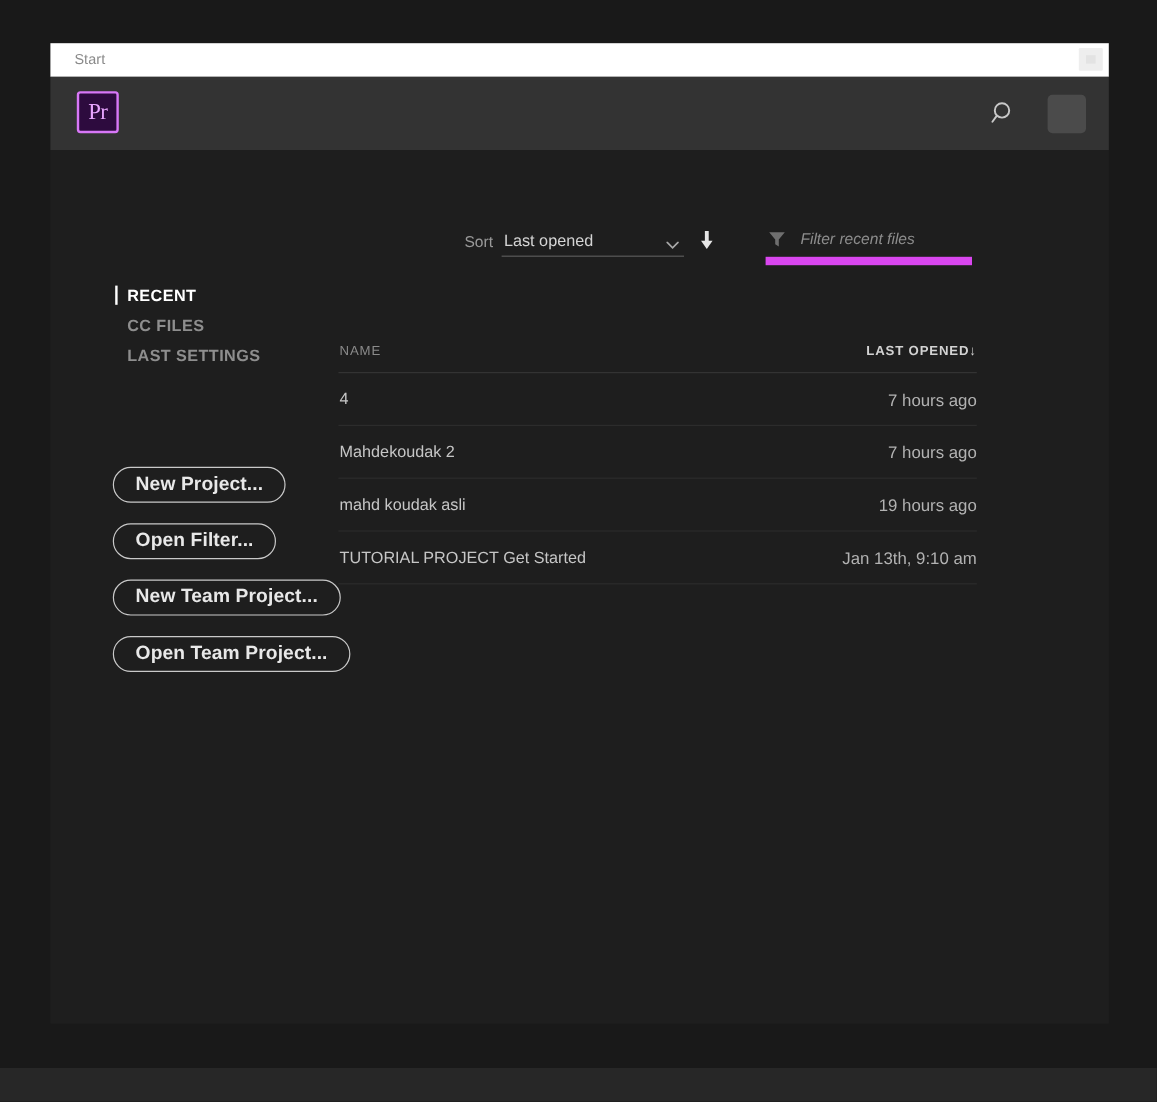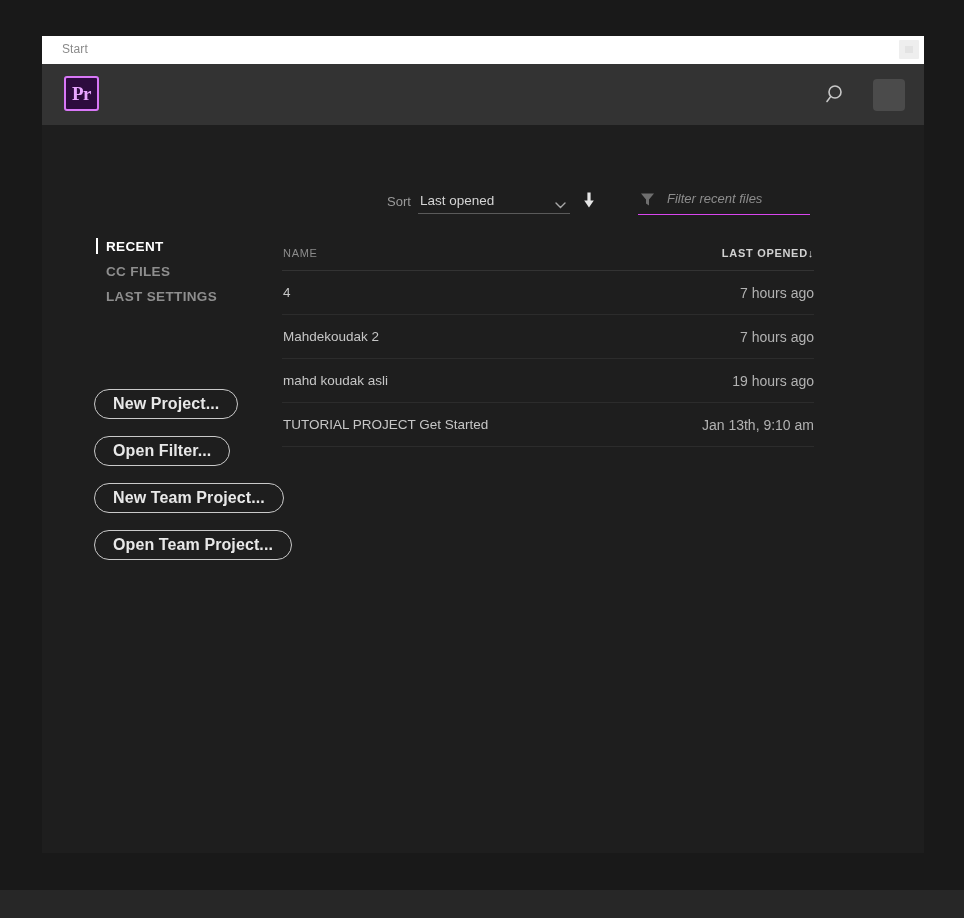--- a/index.html
+++ b/index.html
@@ -80,21 +80,21 @@
     left: 22px;
     top: 12px;
     width: 35px;
     height: 35px;
     box-sizing: border-box;
     border: 2px solid #d877f7;
     background: #2d0b3e;
     border-radius: 3px;
     color: #e8a5ff;
     font-size: 19px;
-    font-weight: bold;
+    font-weight: normal;
     line-height: 31px;
     text-align: center;
     font-family: "Liberation Serif", serif;
     letter-spacing: -.5px;
   }
   .header-search {
     position: absolute;
     right: 75px;
     top: 18px;
     width: 26px;
@@ -168,21 +168,21 @@
     width: 22px;
     height: 22px;
     cursor: pointer;
   }
   .filter-wrap {
     position: absolute;
     left: 596px;
     top: 0;
     width: 172px;
     height: 29px;
-    border-bottom: 1px solid #d946ef;
+    border-bottom: 7px solid #d946ef;
   }
   .funnel {
     position: absolute;
     left: 2px;
     top: 7px;
     width: 15px;
     height: 15px;
   }
   .filter-input {
     position: absolute;
@@ -261,20 +261,21 @@
   .table {
     position: absolute;
     left: 240px;
     top: 118px;
     width: 532px;
   }
   .thead {
     position: relative;
     height: 27px;
     border-bottom: 1px solid #333333;
+    margin-top: 40px;
   }
   .th-name {
     position: absolute;
     left: 1px;
     top: 4px;
     font-size: 11px;
     color: #8b8b8b;
     letter-spacing: .7px;
   }
   .th-opened {

